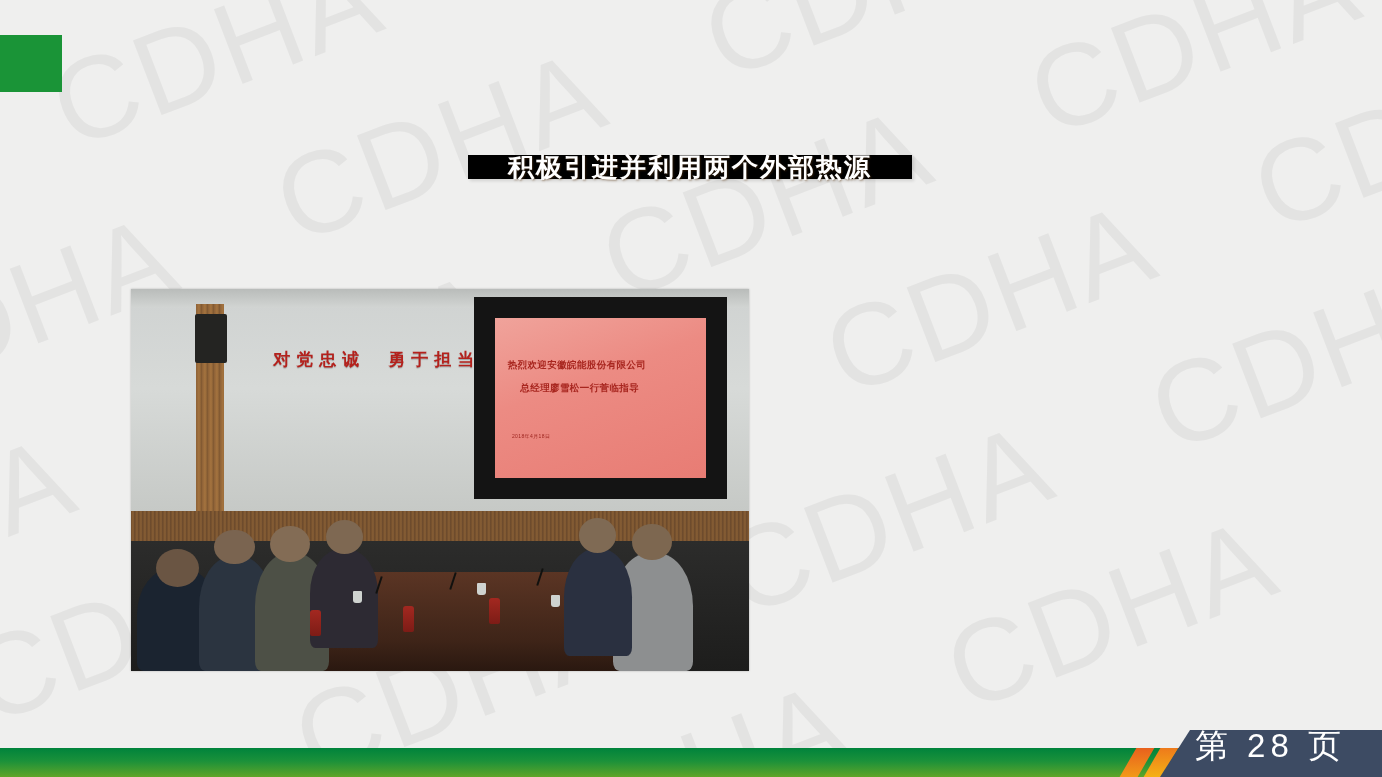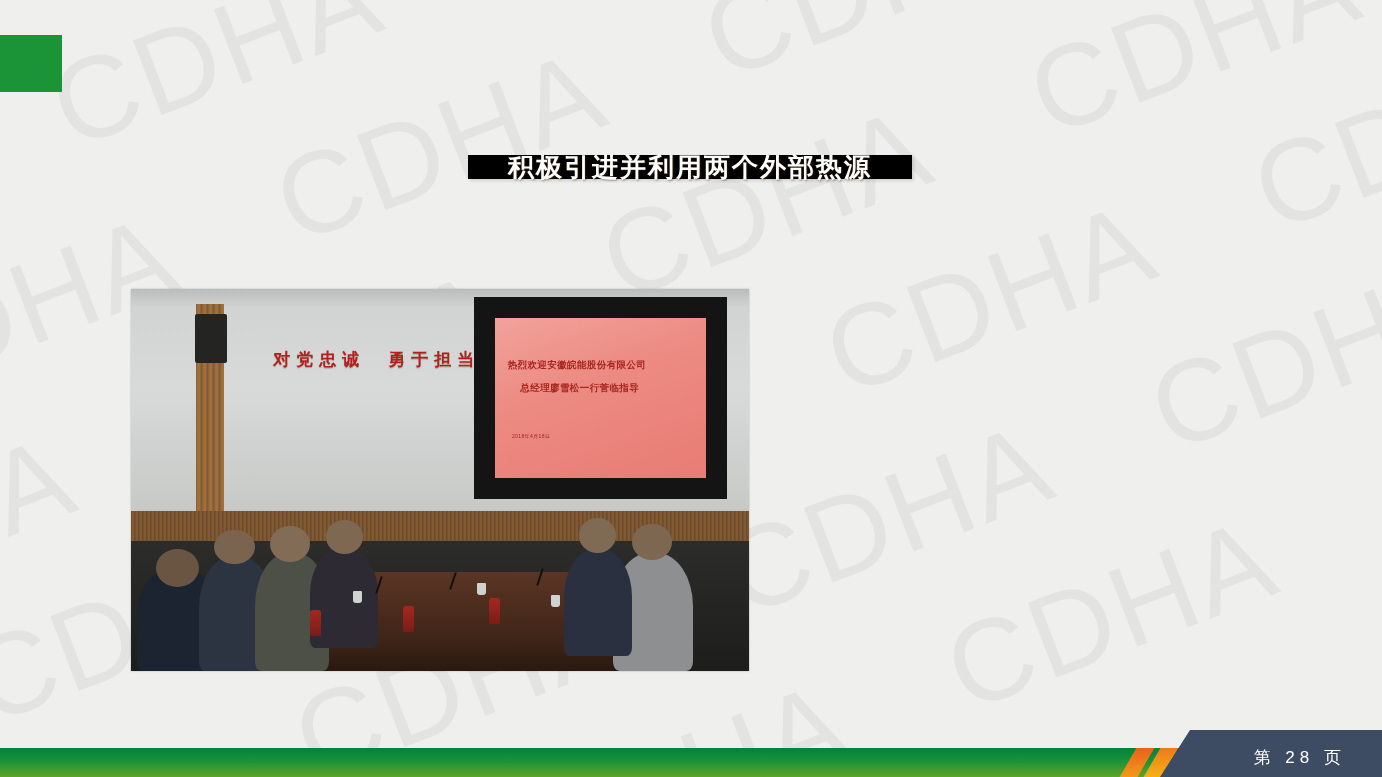--- a/index.html
+++ b/index.html
@@ -281,21 +281,21 @@
     bottom: 0;
     width: 222px;
     height: 47px;
     background: #3d4b63;
     clip-path: polygon(30px 0, 222px 0, 222px 47px, 0 47px);
   }
   #footer-page {
     position: absolute;
     right: 36px;
     bottom: 8px;
-    font-size: 17px;
+    font-size: 33px;
     color: #ffffff;
     letter-spacing: 5px;
     white-space: nowrap;
   }
 </style>
 </head>
 <body>
 
 <div id="slide">
 

